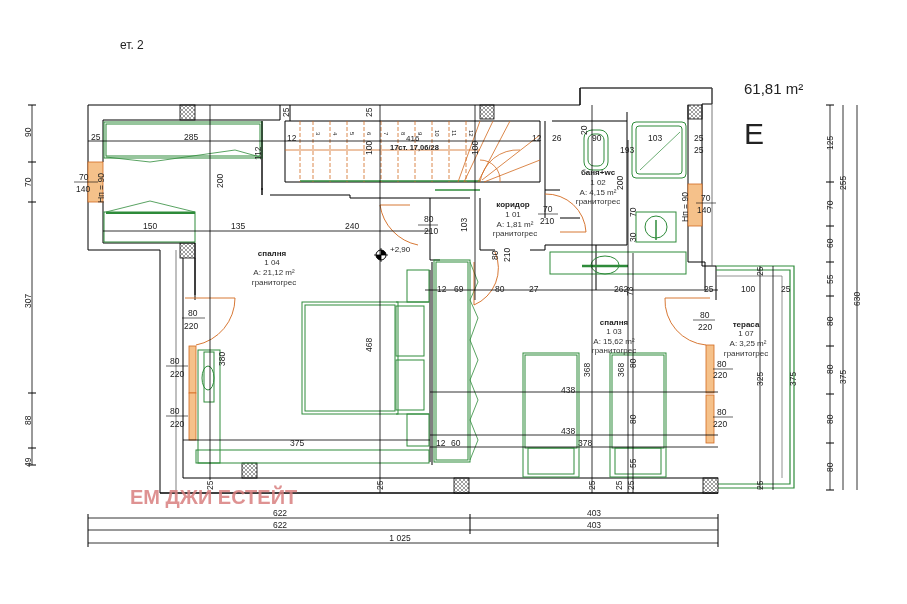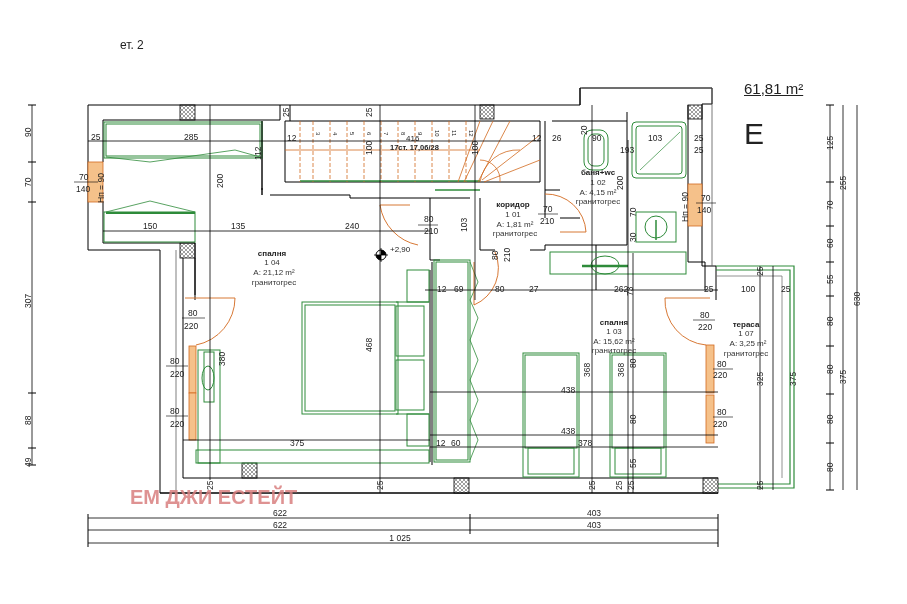--- a/index.html
+++ b/index.html
@@ -8,21 +8,21 @@
   .t { font-family:"Liberation Sans", sans-serif; fill:#222; }
   .dim { font-size:8.5px; fill:#222; font-family:"Liberation Sans", sans-serif; }
   .room-name { font-size:8px; font-weight:bold; fill:#222; }
   .room-sub { font-size:8px; fill:#333; }
   .html-label { position:absolute; font-family:"Liberation Sans", sans-serif; color:#222; white-space:nowrap; }
 </style>
 </head>
 <body>
 
 <div class="html-label" style="left:120px;top:38px;font-size:12px;">ет. 2</div>
-<div class="html-label" style="left:744px;top:80px;font-size:15px;text-decoration:underline;">61,81 m²</div>
+<div class="html-label" style="left:744px;top:80px;font-size:15px;">61,81 m²</div>
 <div class="html-label" style="left:744px;top:117px;font-size:30px;">E</div>
 
 <svg width="907" height="604" viewBox="0 0 907 604">
   <defs>
     <pattern id="hatch" width="4" height="4" patternUnits="userSpaceOnUse">
       <path d="M0,0 L4,4 M4,0 L0,4" stroke="#777" stroke-width="0.7"></path>
     </pattern>
   </defs>
 
   <g fill="none" stroke="#000" stroke-width="1">

